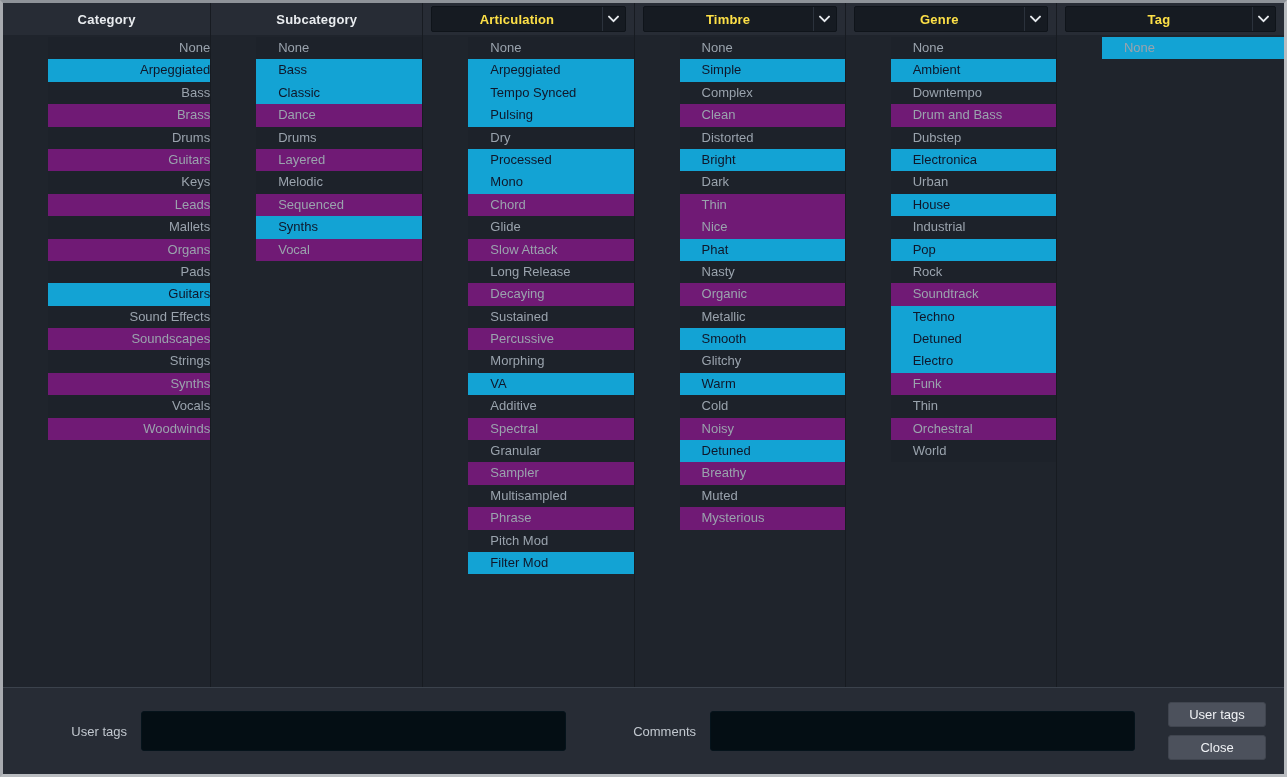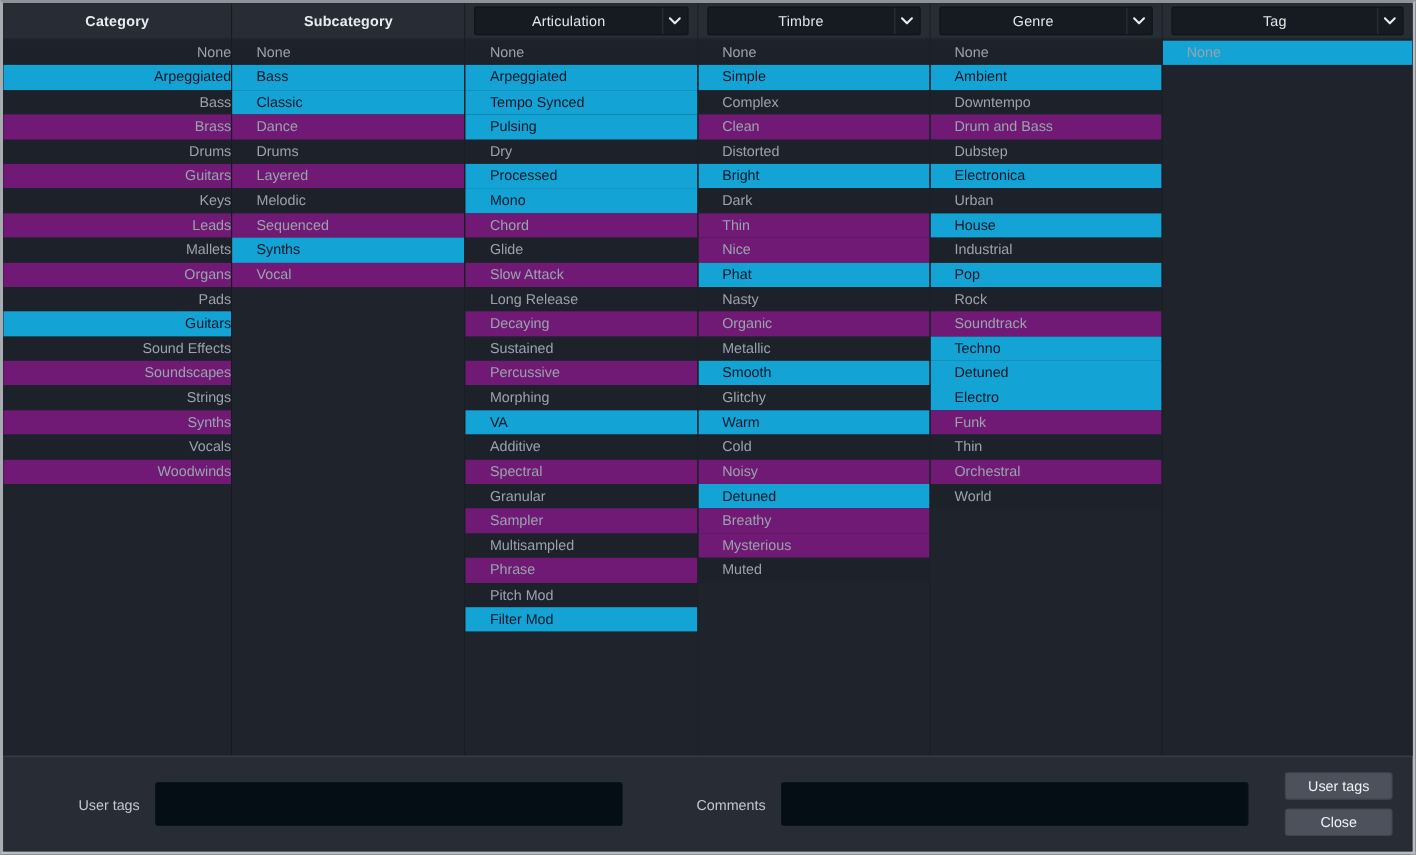--- a/index.html
+++ b/index.html
@@ -75,38 +75,39 @@
     background: #161b22;
     border: 1px solid #0f141a;
     border-radius: 2px;
     overflow: hidden;
   }
   .dd-label {
     flex: 1 1 auto;
     display: flex;
     align-items: center;
     justify-content: center;
-    color: #e5e5e5;
-    font-size: 13px;
-    font-weight: normal;
+    color: #fde047;
+    font-size: 13px;
+    font-weight: bold;
   }
   .dd-arrow {
     flex: 0 0 22px;
     display: flex;
     align-items: center;
     justify-content: center;
     border-left: 1px solid #2b323c;
   }
   .dd-arrow svg { display: block; }
 
   .list {
     flex: 1 1 auto;
     overflow: hidden;
     padding-top: 2px;
     background: #1f242c;
+    padding-left: 45px;
   }
   .row {
     height: 22.4px;
     line-height: 22.4px;
     display: block;
     color: #9aa3ad;
     font-size: 13px;
     padding-left: 22px;
     white-space: nowrap;
     overflow: hidden;
@@ -284,22 +285,22 @@
           <div class="row odd">Nasty</div>
           <div class="row even">Organic</div>
           <div class="row odd">Metallic</div>
           <div class="row even sel">Smooth</div>
           <div class="row odd">Glitchy</div>
           <div class="row even sel">Warm</div>
           <div class="row odd">Cold</div>
           <div class="row even">Noisy</div>
           <div class="row odd sel">Detuned</div>
           <div class="row even">Breathy</div>
+          <div class="row odd">Muted</div>
           <div class="row even">Mysterious</div>
-          <div class="row odd">Muted</div>
         </div>
       </div>
       <div class="column col-genre">
         <div class="col-head dropdown">
           <div class="dd-box">
             <div class="dd-label">Genre</div>
             <div class="dd-arrow">
               <svg width="11" height="8" viewBox="0 0 11 8" aria-hidden="true">
                 <path d="M1 1.6 L5.5 6.2 L10 1.6" fill="none" stroke="#e6eaee" stroke-width="1.9" stroke-linecap="round" stroke-linejoin="round"></path>
               </svg>

